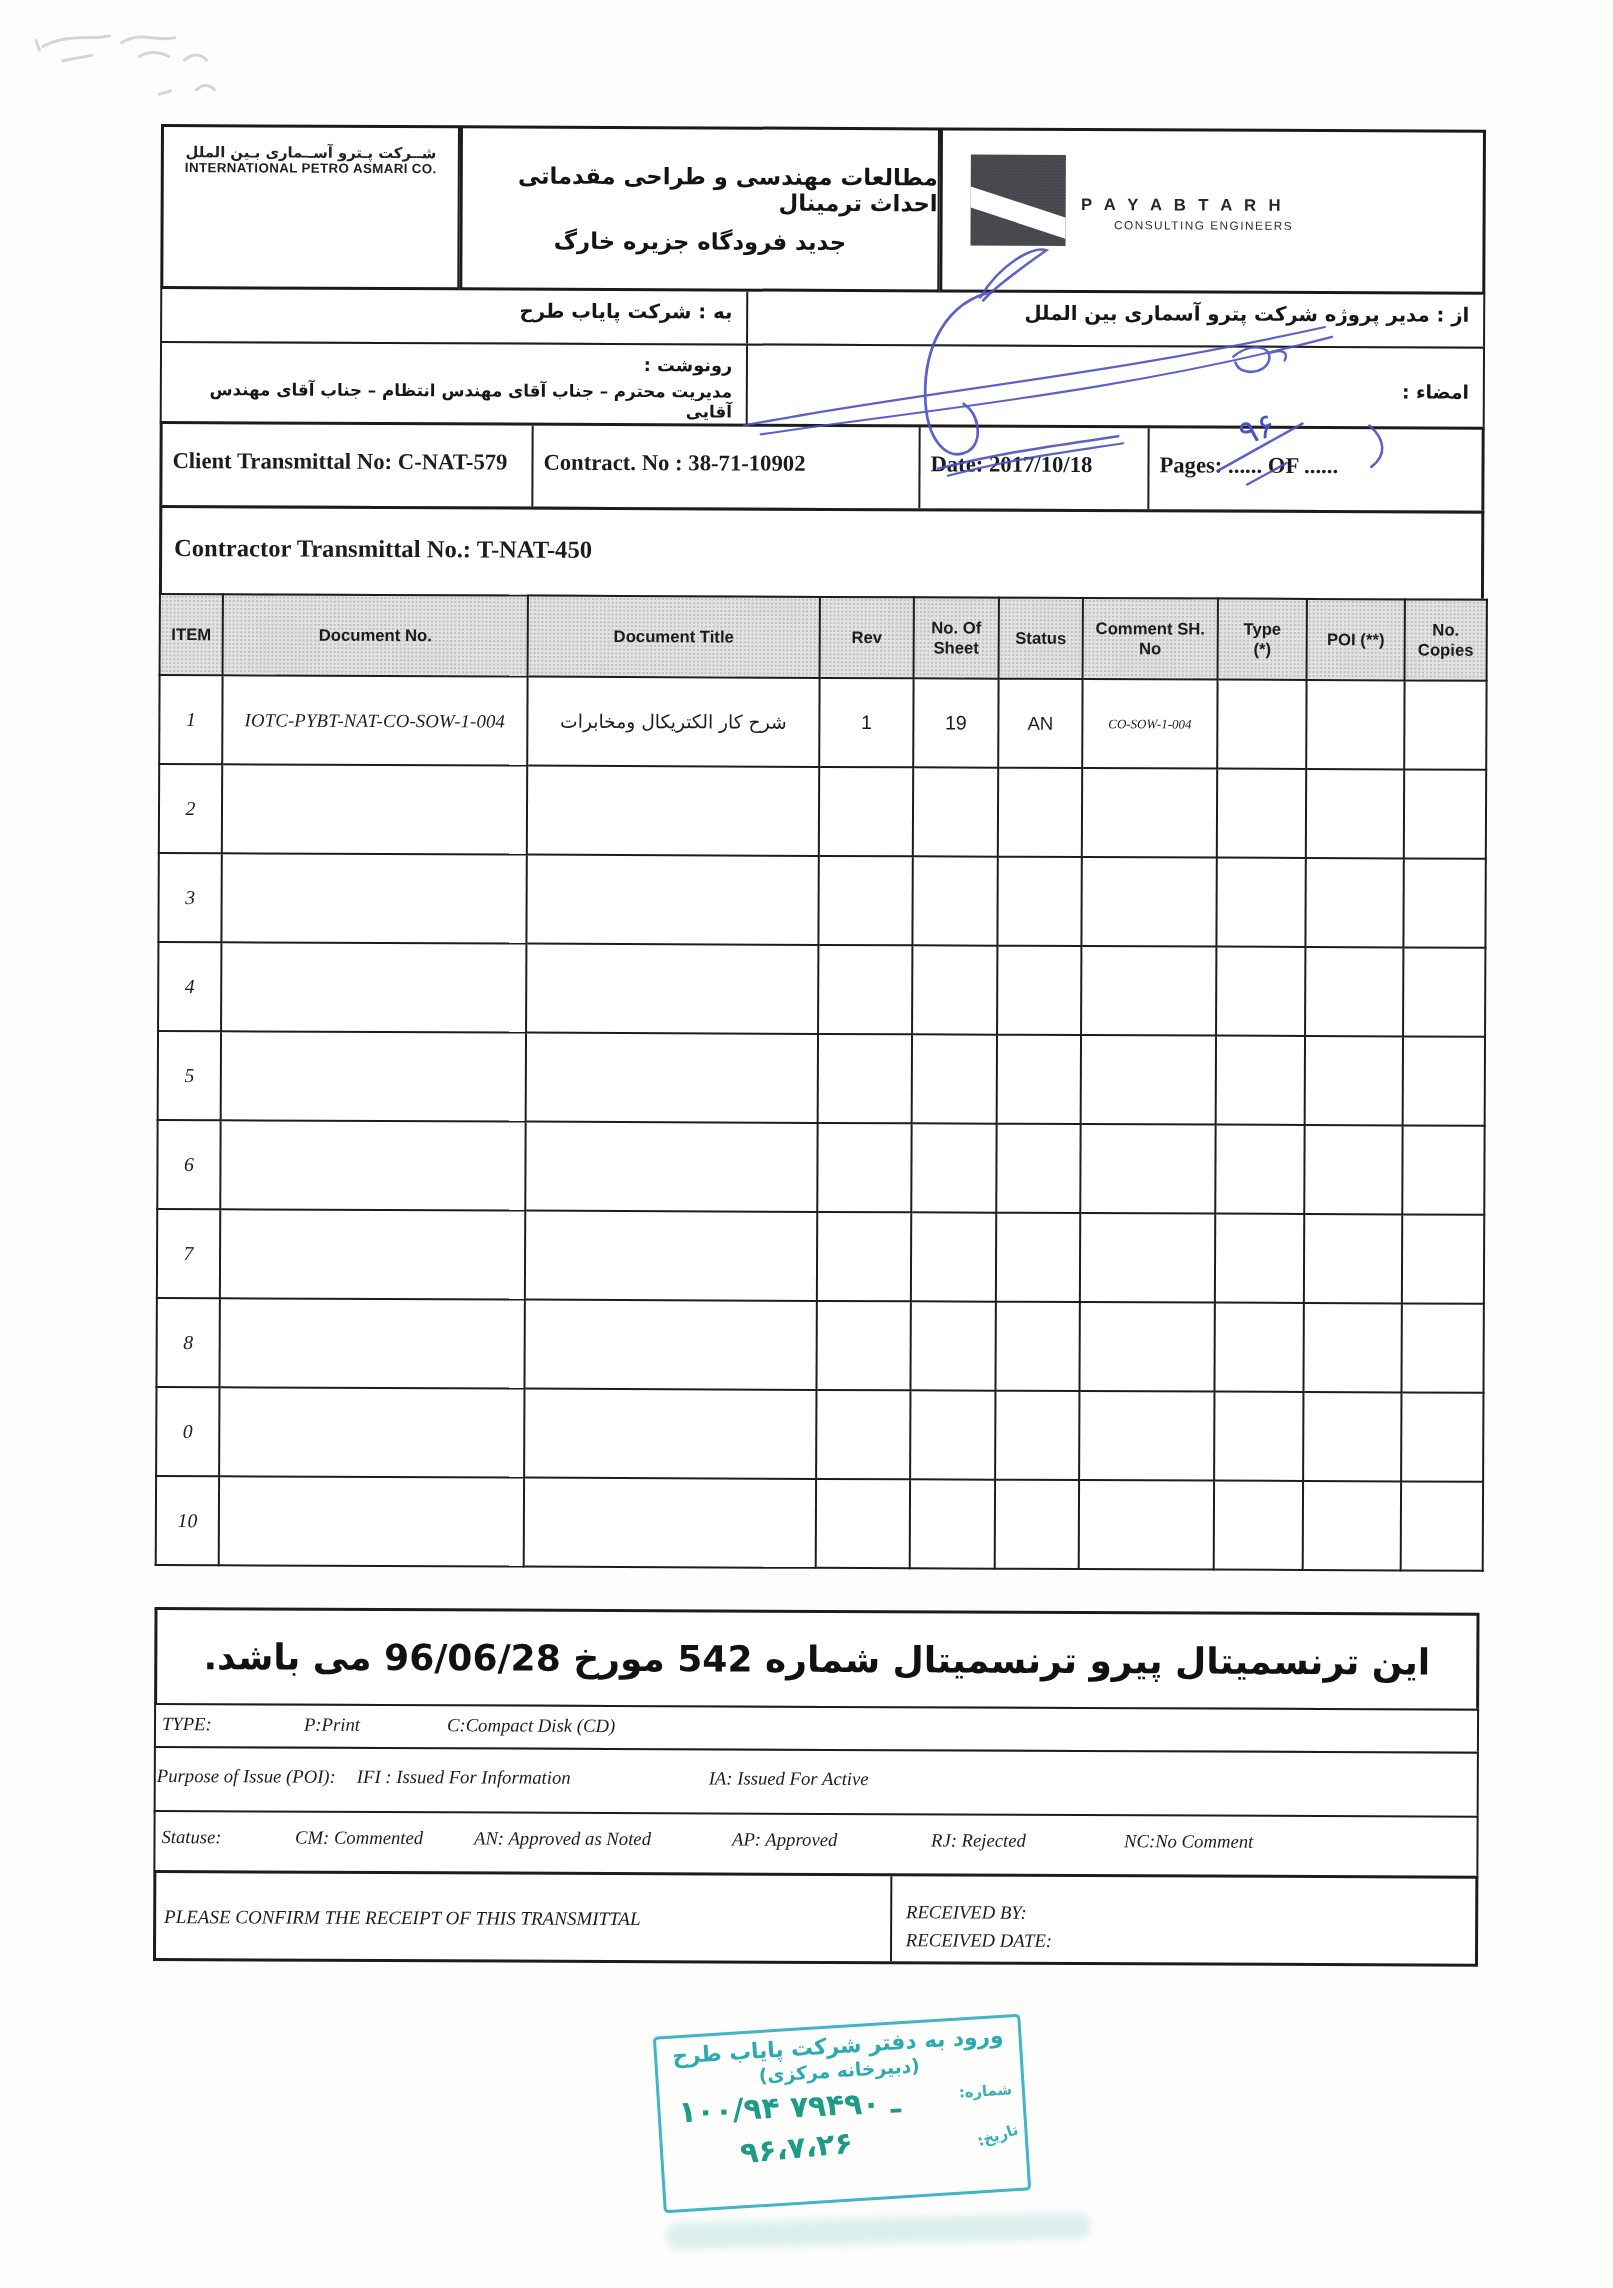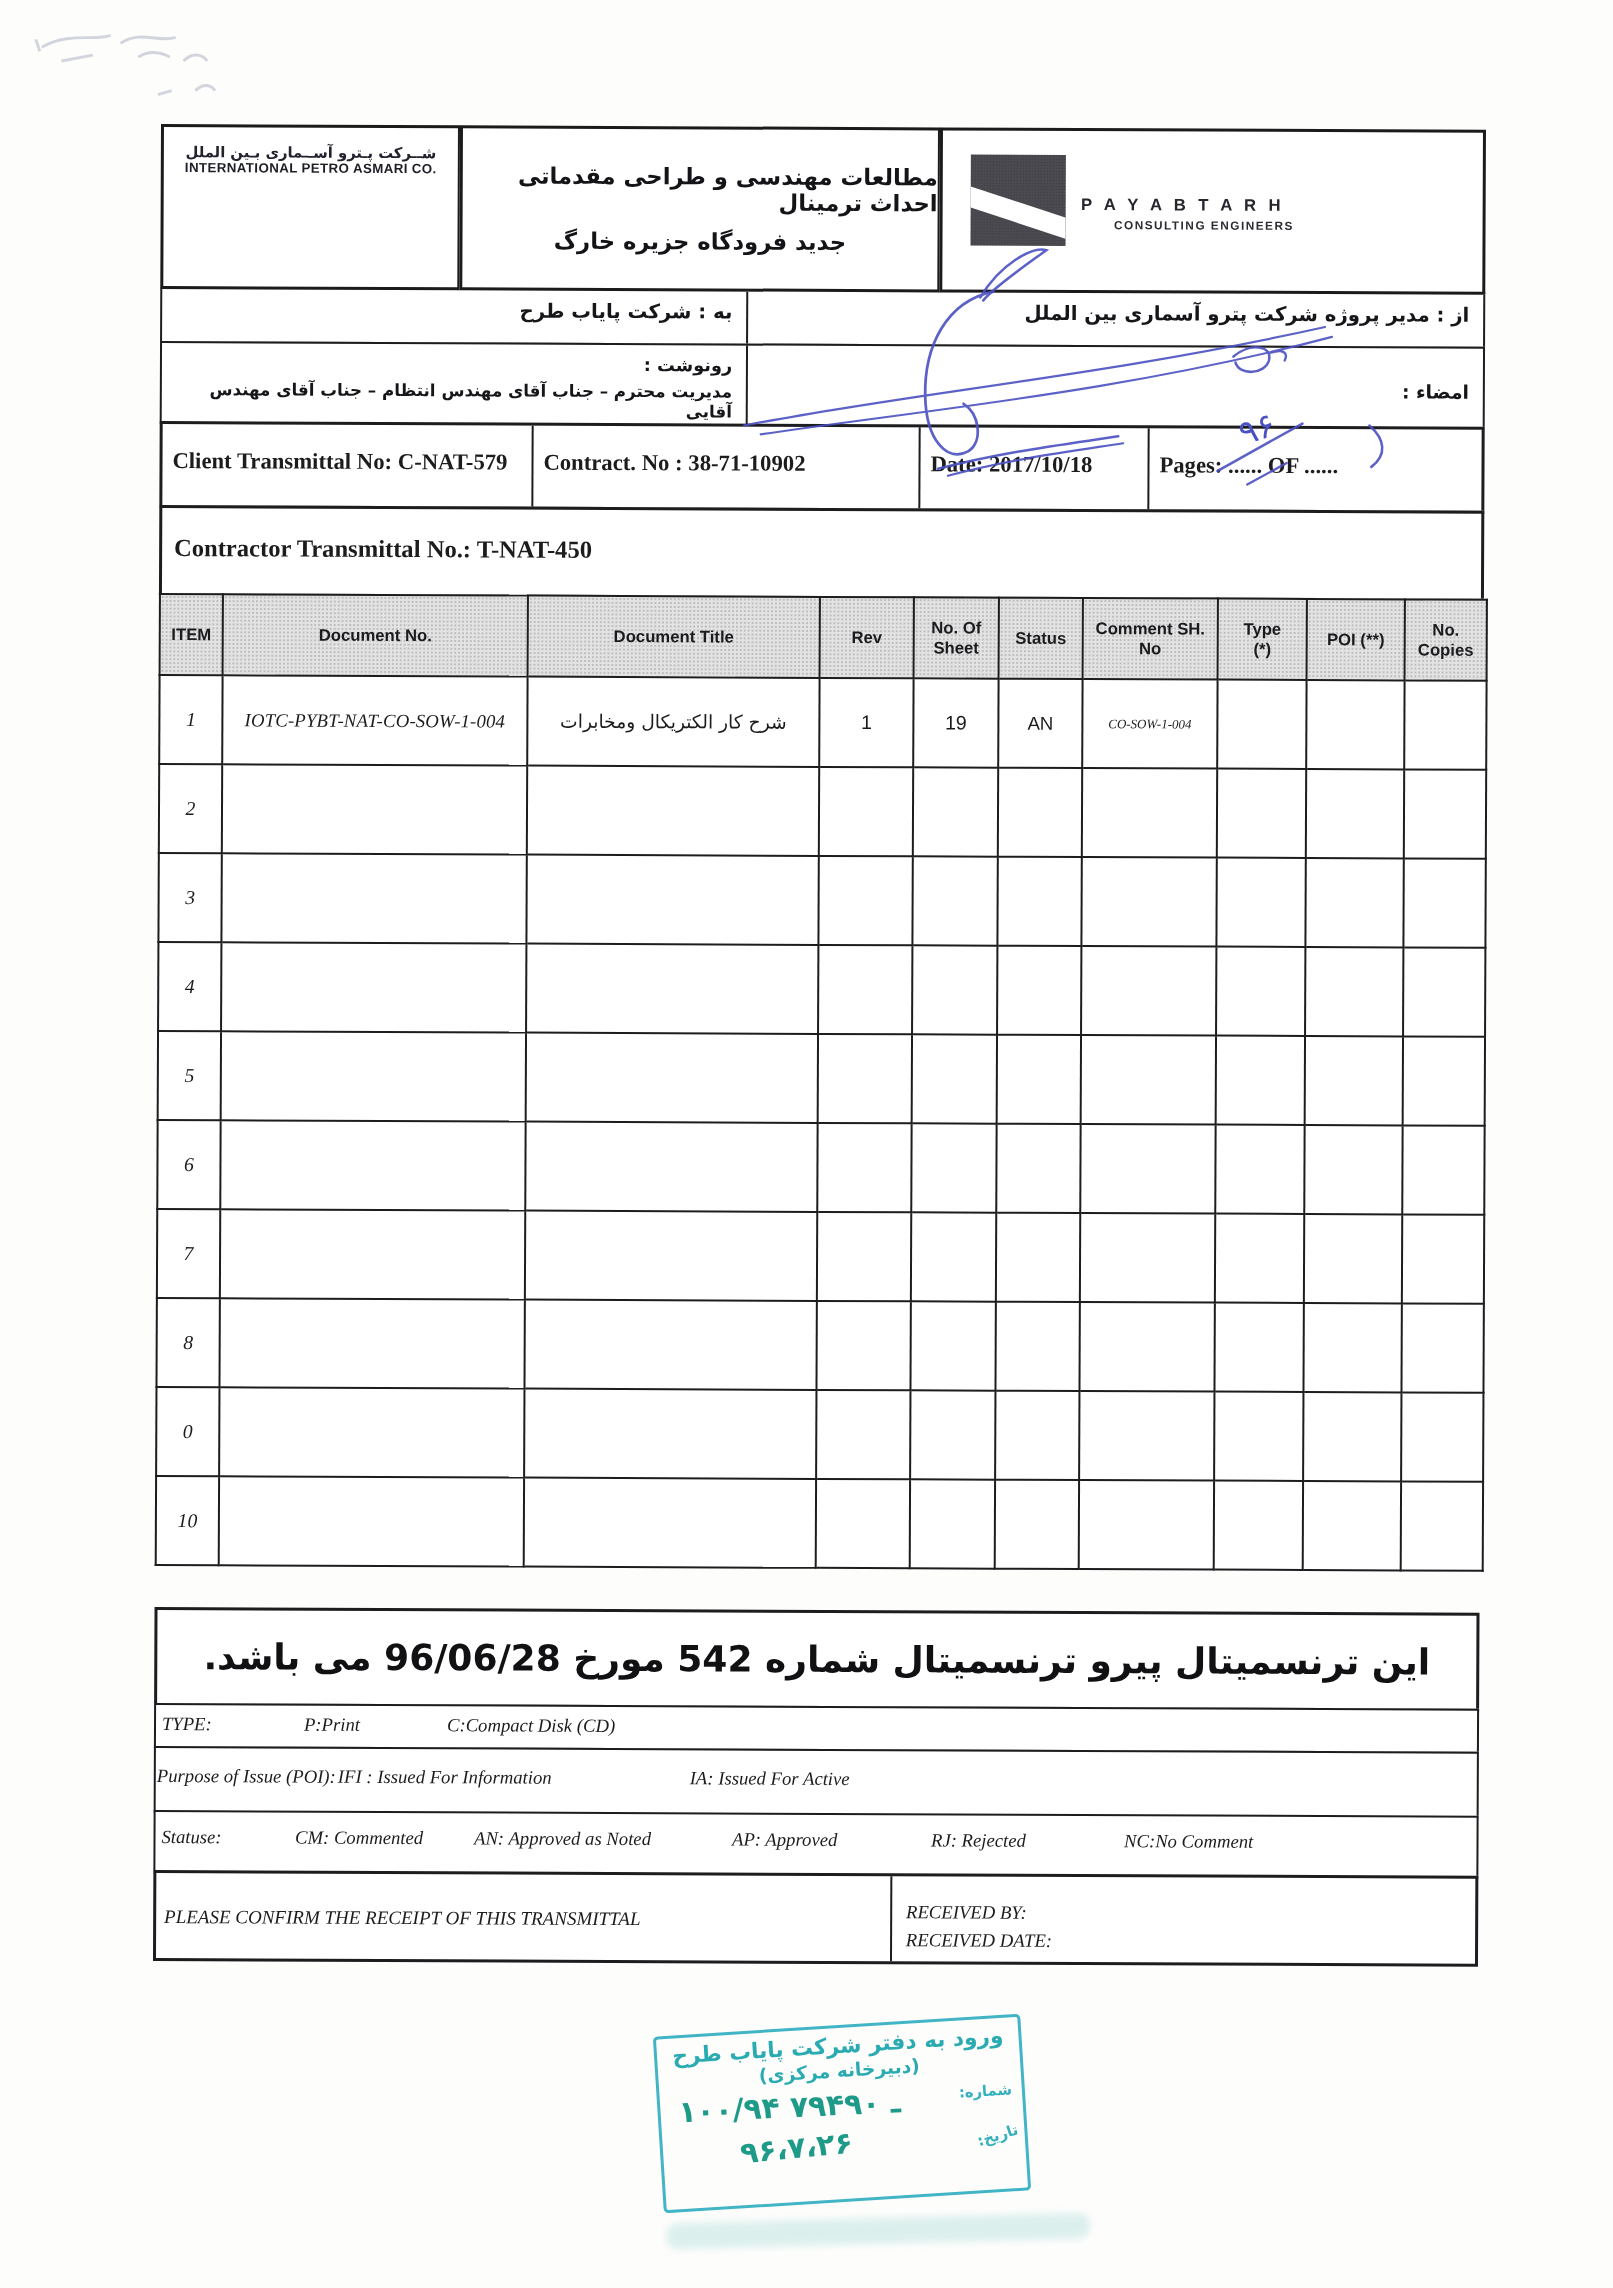--- a/index.html
+++ b/index.html
@@ -29,21 +29,21 @@
   .ipac-en { font-family:"Liberation Sans", sans-serif; font-weight:bold; font-size:13.3px; color:#1d1d27; letter-spacing:0.4px; }
   .box-title { width:481px; display:flex; flex-direction:column; align-items:center; justify-content:center; gap:13.8px; direction:rtl; }
   .title-line { font-family:"DejaVu Sans", sans-serif; font-weight:bold; font-size:22.7px; color:#141418; }
   .box-payab { flex:1; padding:23.6px 0 0 27.6px; }
   .payab-inner { display:flex; align-items:flex-end; gap:15.8px; }
   .payab-mark { width:95px; height:91px; background:#4a4a50; position:relative; overflow:hidden;
      background-image:radial-gradient(#3a3a40 1px, transparent 1px); background-size:3px 3px; }
   .payab-stripe { position:absolute; left:-13.8px; top:47px; width:118px; height:19.7px; background:#fff; transform:rotate(18deg); }
   .payab-text { padding-bottom:13.8px; }
   .payab-name { font-family:"Liberation Sans", sans-serif; font-weight:bold; font-size:16.7px; letter-spacing:3.9px; color:#26262e; }
-  .payab-sub { font-family:"Liberation Sans", sans-serif; font-weight:bold; font-size:11.8px; letter-spacing:1.5px; color:#2c2c34; margin-left:33px; margin-top:3px; }
+  .payab-sub { font-family:"Liberation Sans", sans-serif; font-weight:normal; font-size:11.8px; letter-spacing:1.5px; color:#2c2c34; margin-left:33px; margin-top:3px; }
 
   
   .routing-row { display:flex; border:2.6px solid #1d1d1f; margin-top:-2.6px; background:#fff; }
   .r1 { height:57px; } .r2 { height:83px; }
   .cell-l { width:586px; border-right:2.4px solid #1d1d1f; direction:rtl; padding:9.9px 13.8px 0 0; }
   .cell-r { flex:1; direction:rtl; padding:9.9px 13.8px 0 0; }
   .fa-bold { font-family:"DejaVu Sans", sans-serif; font-weight:bold; color:#16161a; }
   .to-text, .from-text { font-size:19.7px; }
   .copy-label { font-size:17.7px; }
   .copy-text { font-size:16.7px; margin-top:5.9px; }
@@ -84,21 +84,21 @@
   .legend-row { border:2.8px solid #1d1d1f; margin-top:-2.8px; background:#fff;
     font-style:italic; font-family:"Liberation Serif", serif; font-size:18.7px; display:flex; align-items:flex-start; }
   .type-row { height:45px; padding-top:7.9px; }
   .purpose-row { height:67px; padding-top:17.7px; }
   .statuse-row { height:63px; padding-top:13.8px; }
   .legend-row span { display:inline-block; }
   .type-row .lab { margin-left:5.9px; width:116px; }
   .type-row .i1 { margin-left:26px; }
   .type-row .i2 { margin-left:87px; }
   .purpose-row .lab { margin-left:1px; }
-  .purpose-row .i1 { margin-left:2px; }
+  .purpose-row .i1 { margin-left:21px; }
   .purpose-row .i2 { margin-left:138px; }
   .statuse-row .lab { margin-left:5.9px; width:106px; }
   .statuse-row .i1 { margin-left:27.6px; width:179px; }
   .statuse-row .i2 { width:258px; }
   .statuse-row .i3 { width:199px; }
   .statuse-row .i4 { width:193px; }
 
   .confirm-row { display:flex; height:91px; border:3px solid #1d1d1f; margin-top:-2.8px; background:#fff; }
   .confirm-l { width:736px; border-right:2.4px solid #1d1d1f; font-style:italic; font-size:19px;
     font-family:"Liberation Serif", serif; padding:33px 0 0 7.9px; }

